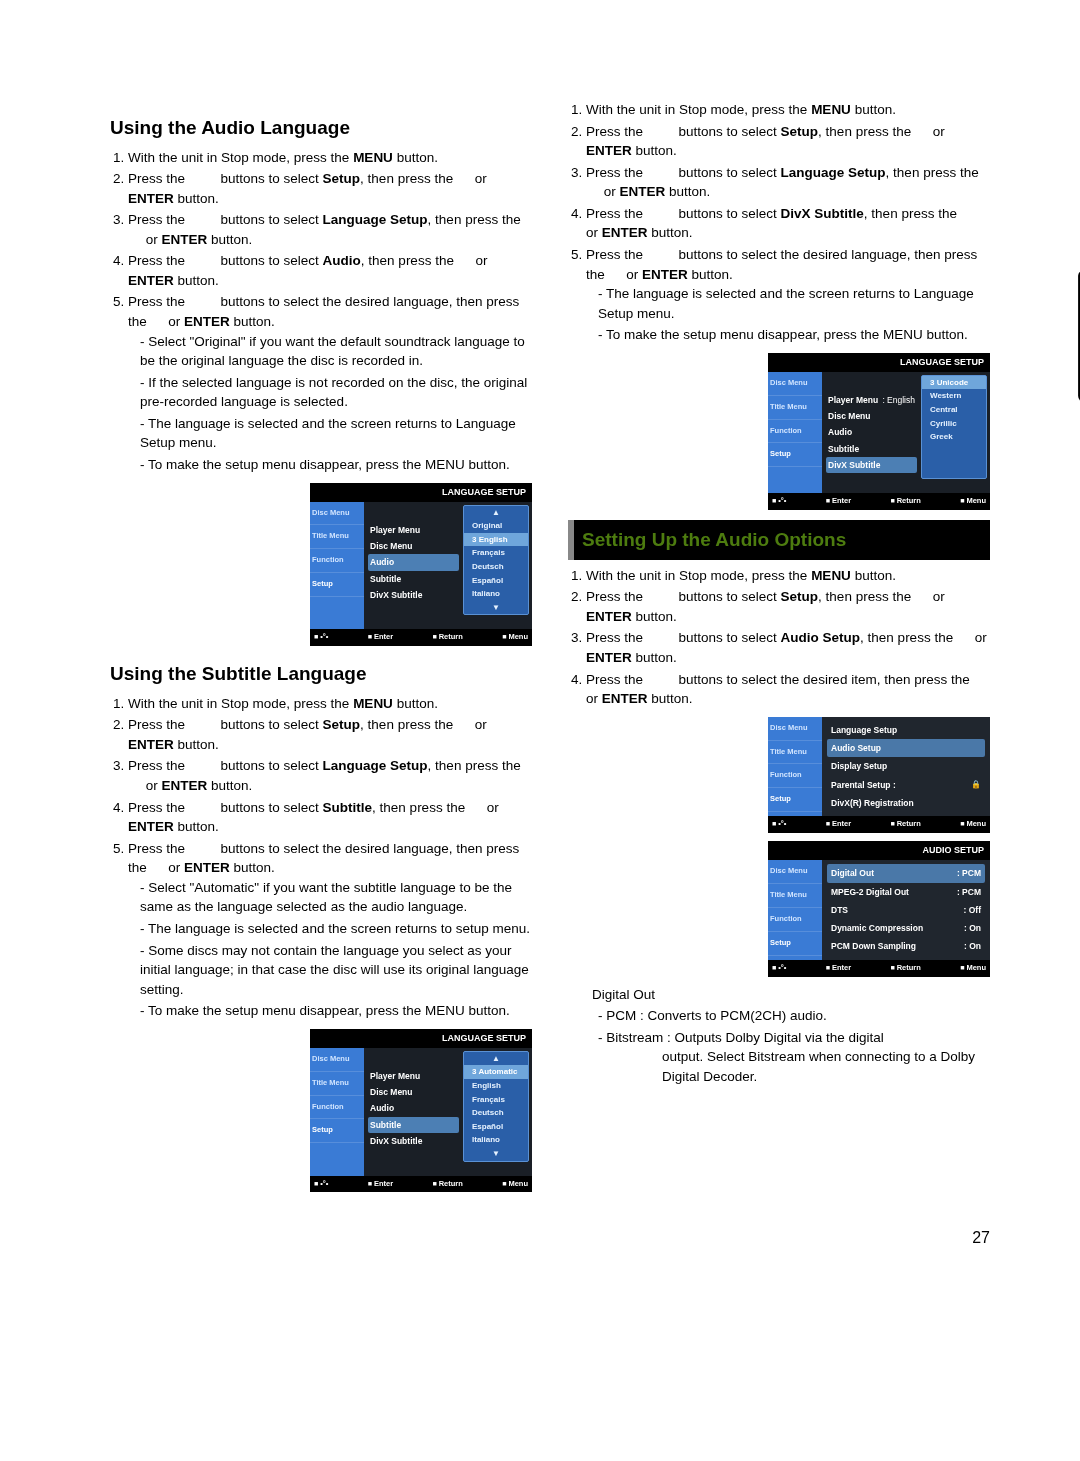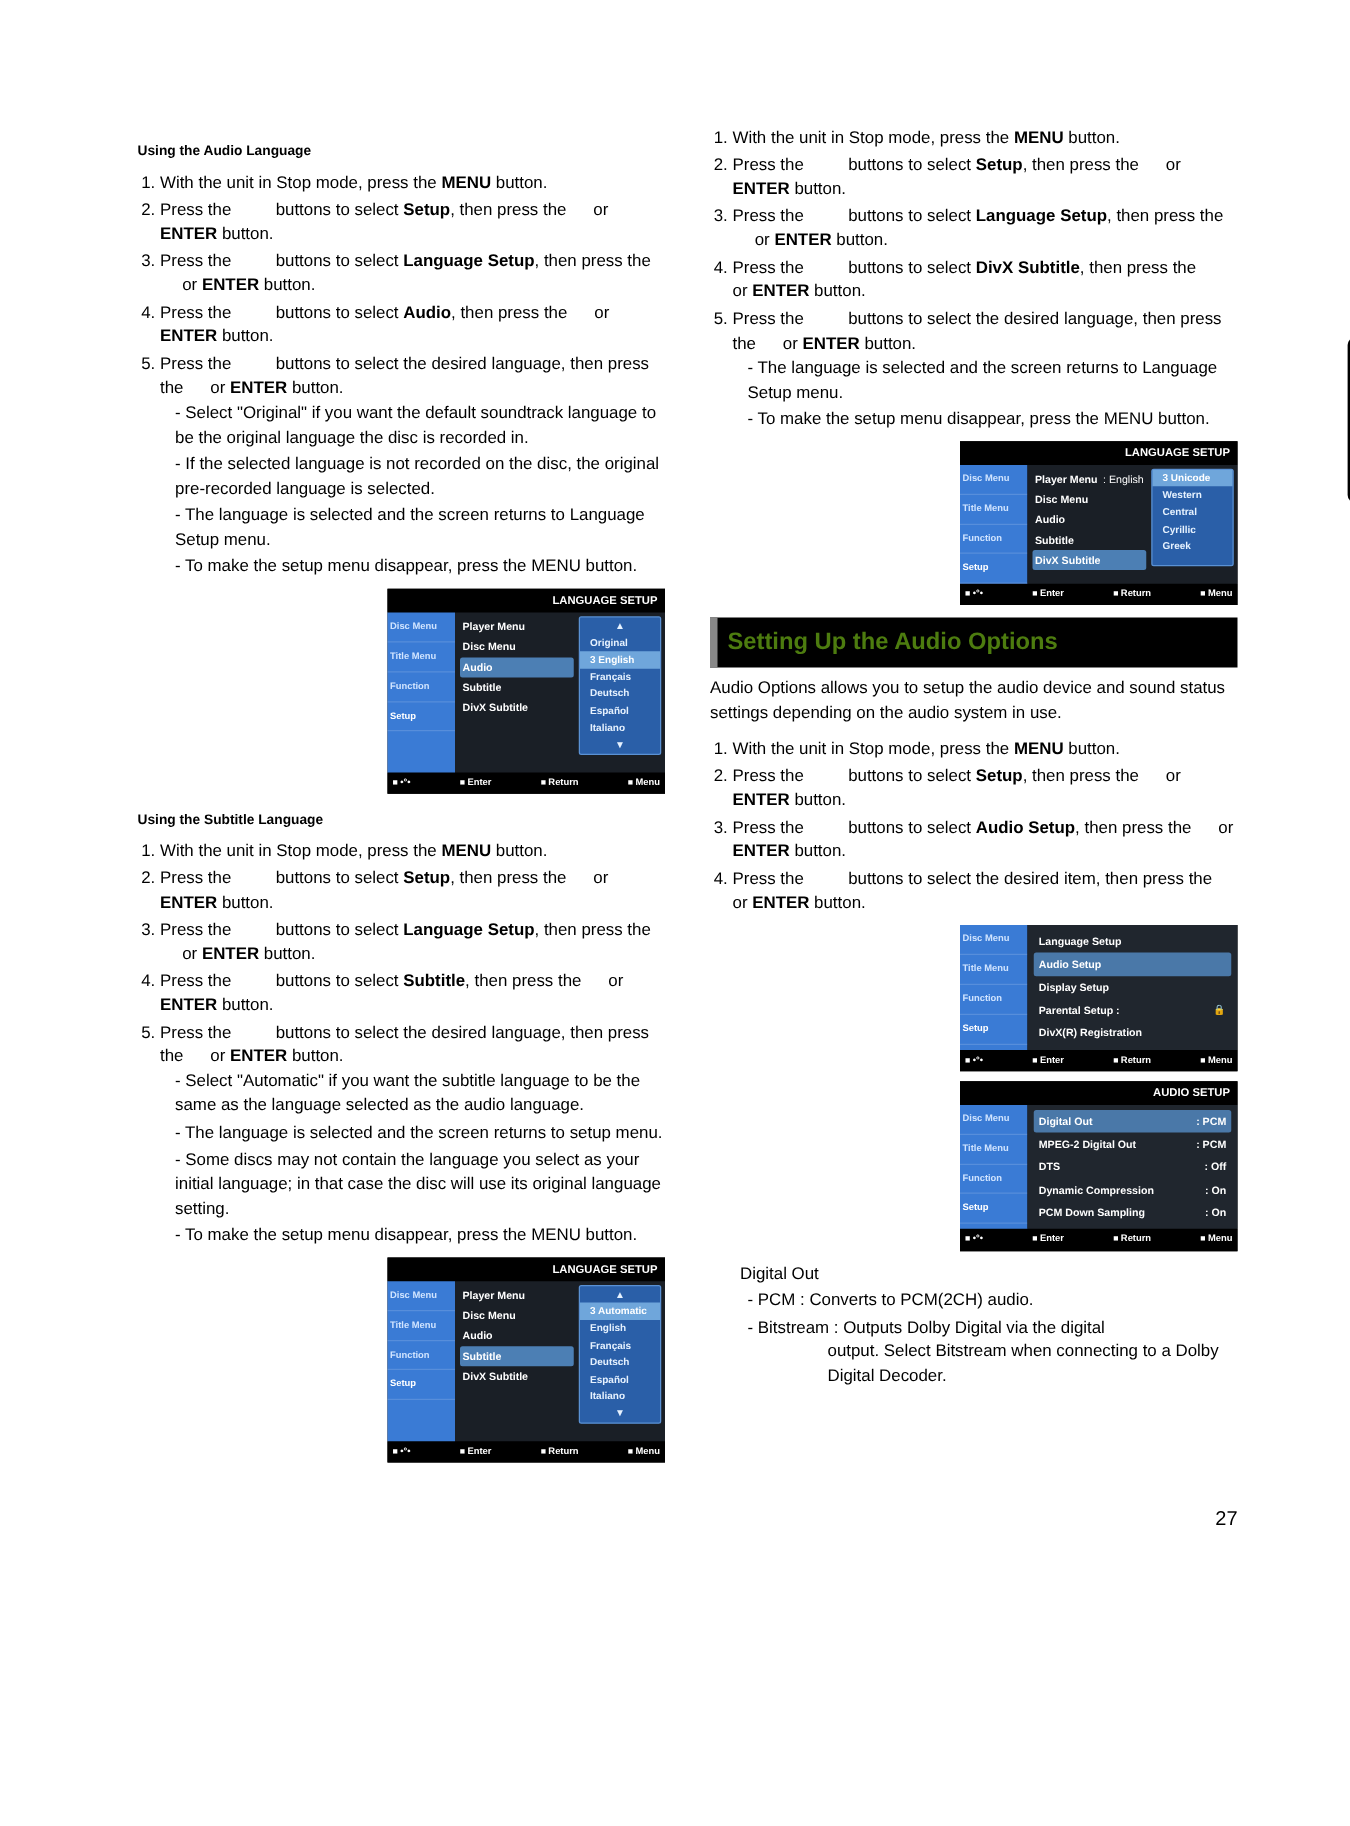--- a/index.html
+++ b/index.html
@@ -9,21 +9,21 @@
     width: 1080px;
     margin: 0 auto;
     padding: 100px 90px 60px 110px;
     font-size: 13.5px;
     line-height: 1.45;
     color: #000;
     position: relative;
   }
   .columns { display: flex; gap: 36px; }
   .col { flex: 1; min-width: 0; }
-  .subhead { font-weight: bold; font-size: 11px; margin: 14px 0 6px 0; }
+  .subhead { font-weight: bold; font-size: 19px; margin: 14px 0 6px 0; }
   ol { list-style: decimal; padding-left: 18px; }
   ol > li { margin-bottom: 2px; }
   ul { list-style: none; padding-left: 12px; }
   ul li::before { content: "- "; }
   ul li { margin-bottom: 2px; }
   b { font-weight: bold; }
   .gap { display: inline-block; width: 28px; }
   .sgap { display: inline-block; width: 14px; }
 
   .big-heading {
@@ -48,21 +48,21 @@
   .osd-body { display: flex; }
   .osd-tabs {
     background: #3a7bd5; width: 54px; display: flex; flex-direction: column;
   }
   .osd-tab {
     padding: 6px 2px 6px 2px; text-align: left; font-size: 7.5px; font-weight: bold;
     border-bottom: 1px solid rgba(255,255,255,0.15); color:#fff;
   }
   .osd-tab.dim { color: #d0e4ff; }
   .osd-section { flex: 1; background:#1a1f26; display:flex; }
-  .osd-left { flex:1; padding:3px 4px; }
+  .osd-left { flex:1; padding:20px 4px; }
   .osd-right { width: 66px; border:1px solid #5a91d4; border-radius:2px; margin:3px 3px 14px 0; background:#2a5fa8; }
   .osd-row { padding: 2px 2px; font-size:8.5px; font-weight:bold; color:#fff; display:flex; justify-content:space-between; }
   .osd-row.sel { background:#4c7fb4; border-radius:2px; }
   .osd-right-row { padding: 1px 8px; font-size:8px; font-weight:bold; color:#e6f2ff; }
   .osd-right-row.sel { background:#6fa6db; color:#fff; }
   .osd-footer {
     background:#000; padding: 3px 4px; display:flex; justify-content:space-between;
     font-size:7.5px; font-weight:bold; color:#fff;
   }
   .osd-footer span::before { content:"■ "; font-size:7px; color:#fff; }
@@ -270,21 +270,20 @@
         <div class="osd-footer">
           <span>•°•</span>
           <span>Enter</span>
           <span>Return</span>
           <span>Menu</span>
         </div>
       </div>
     </div>
 
     <div class="big-heading">Setting Up the Audio Options</div>
-    <p class="intro">Audio Options allows you to setup the audio device and sound status settings depending on the audio system in use.</p>
     <ol>
       <li>
         <span>With the unit in Stop mode, press the </span><b>MENU</b><span> button.</span>
       </li>
       <li>
         <span>Press the </span><span class="gap"></span><span> buttons to select </span><b></b><b>Setup</b><span>, then press the </span><span class="sgap"></span><span> or </span><b>ENTER</b><span> button.</span>
       </li>
       <li>
         <span>Press the </span><span class="gap"></span><span> buttons to select </span><b>Audio Setup</b><span>, then press the </span><span class="sgap"></span><span> or </span><b>ENTER</b><span> button.</span>
       </li>

